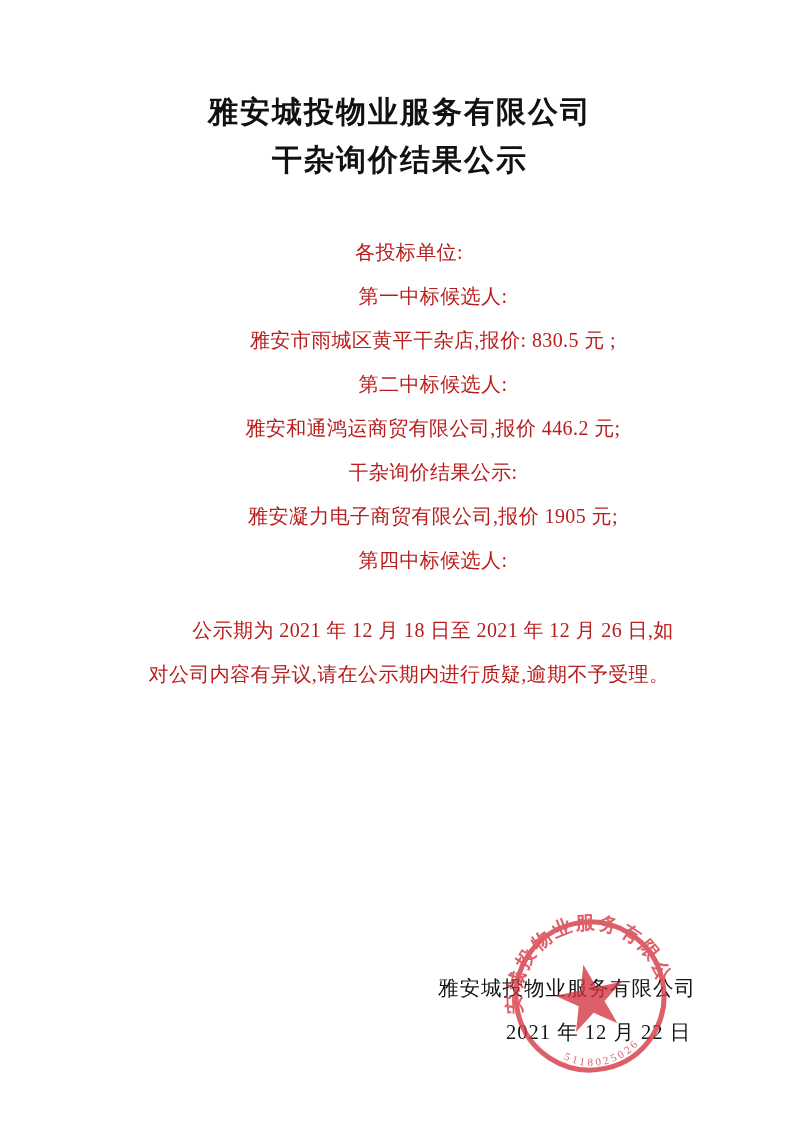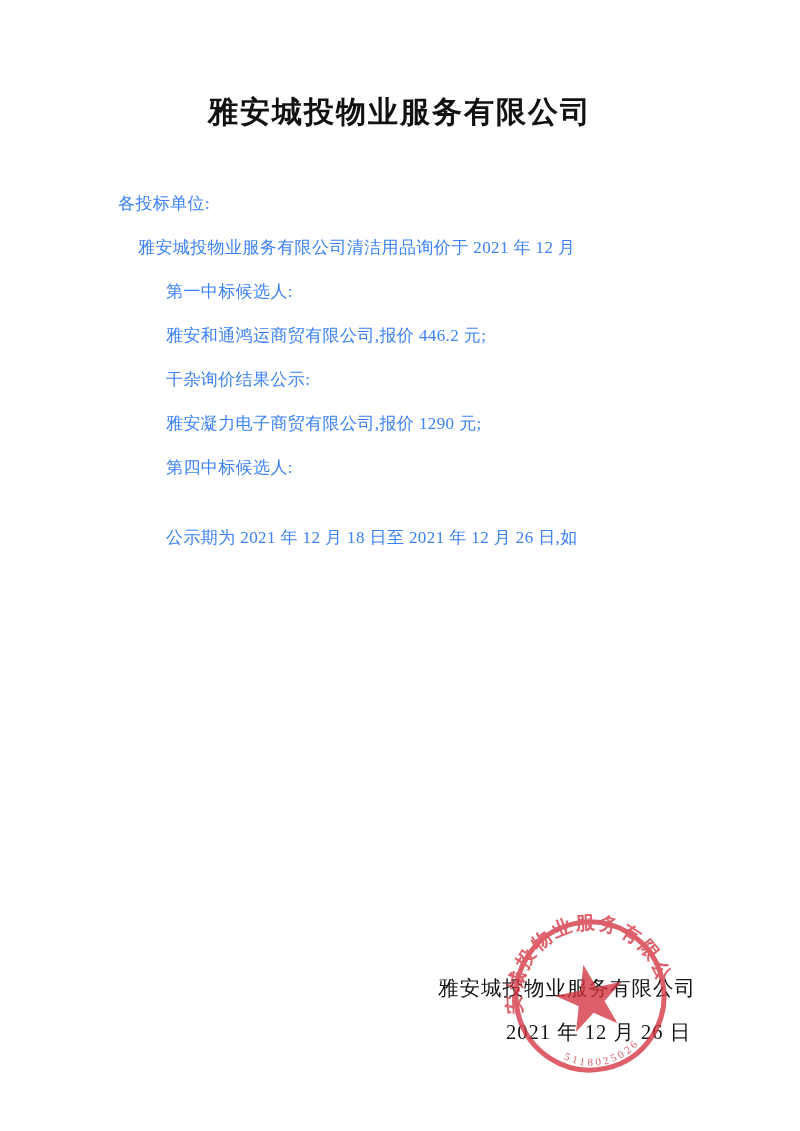--- a/index.html
+++ b/index.html
@@ -32,24 +32,25 @@
     letter-spacing: 2px;
     line-height: 48px;
     color: #111;
   }
   .body-block {
     margin-top: 46px;
     padding-left: 118px;
     padding-right: 100px;
   }
   .para {
-    font-size: 17px;
+    font-size: 20px;
     line-height: 44px;
-    color: #3b82f6;
+    color: #b91c1c;
     letter-spacing: 0.4px;
+    text-align: center;
   }
   .indent-1 {
     text-indent: 0;
   }
   .indent-2 {
     padding-left: 20px;
   }
   .indent-3 {
     padding-left: 48px;
   }
@@ -84,47 +85,50 @@
     font-family: "Liberation Serif", serif;
   }
 </style>
 </head>
 <body>
 
 <div class="page">
 
   <div class="title-block">
     <div class="title-line">雅安城投物业服务有限公司</div>
+    <div class="title-line">干杂询价结果公示</div>
   </div>
 
   <div class="body-block">
 
     <div class="para indent-1">各投标单位:</div>
 
-    <div class="para indent-2">雅安城投物业服务有限公司清洁用品询价于 2021 年 12 月</div>
 
     <div class="para indent-3">第一中标候选人:</div>
+    <div class="para indent-3">雅安市雨城区黄平干杂店,报价: 830.5 元 ;</div>
 
+    <div class="para indent-3">第二中标候选人:</div>
     <div class="para indent-3">雅安和通鸿运商贸有限公司,报价 446.2 元;</div>
 
     <div class="para indent-3">干杂询价结果公示:</div>
-    <div class="para indent-3">雅安凝力电子商贸有限公司,报价 1290 元;</div>
+    <div class="para indent-3">雅安凝力电子商贸有限公司,报价 1905 元;</div>
 
     <div class="para indent-3">第四中标候选人:</div>
 
     <div class="gap-block"></div>
 
     <div class="para indent-3">公示期为 2021 年 12 月 18 日至 2021 年 12 月 26 日,如</div>
+    <div class="para indent-1">对公司内容有异议,请在公示期内进行质疑,逾期不予受理。</div>
 
 
   </div>
 
   <div class="sign-block">
     <div>雅安城投物业服务有限公司</div>
-    <div class="sign-date">2021 年 12 月 26 日</div>
+    <div class="sign-date">2021 年 12 月 22 日</div>
   </div>
 
   <div class="stamp">
     <svg width="200" height="200" viewBox="0 0 200 200" aria-hidden="true">
       <defs>
         <path id="arcPath" d="M 30,103 A 70,70 0 0 1 170,103" fill="none"></path>
         <path id="arcBottom" d="M 38,108 A 62,62 0 0 0 162,108" fill="none"></path>
       </defs>
       <g transform="rotate(-12 100 100)" opacity="0.78">
         <circle cx="100" cy="100" r="74" fill="none" stroke="#d4333f" stroke-width="5"></circle>

